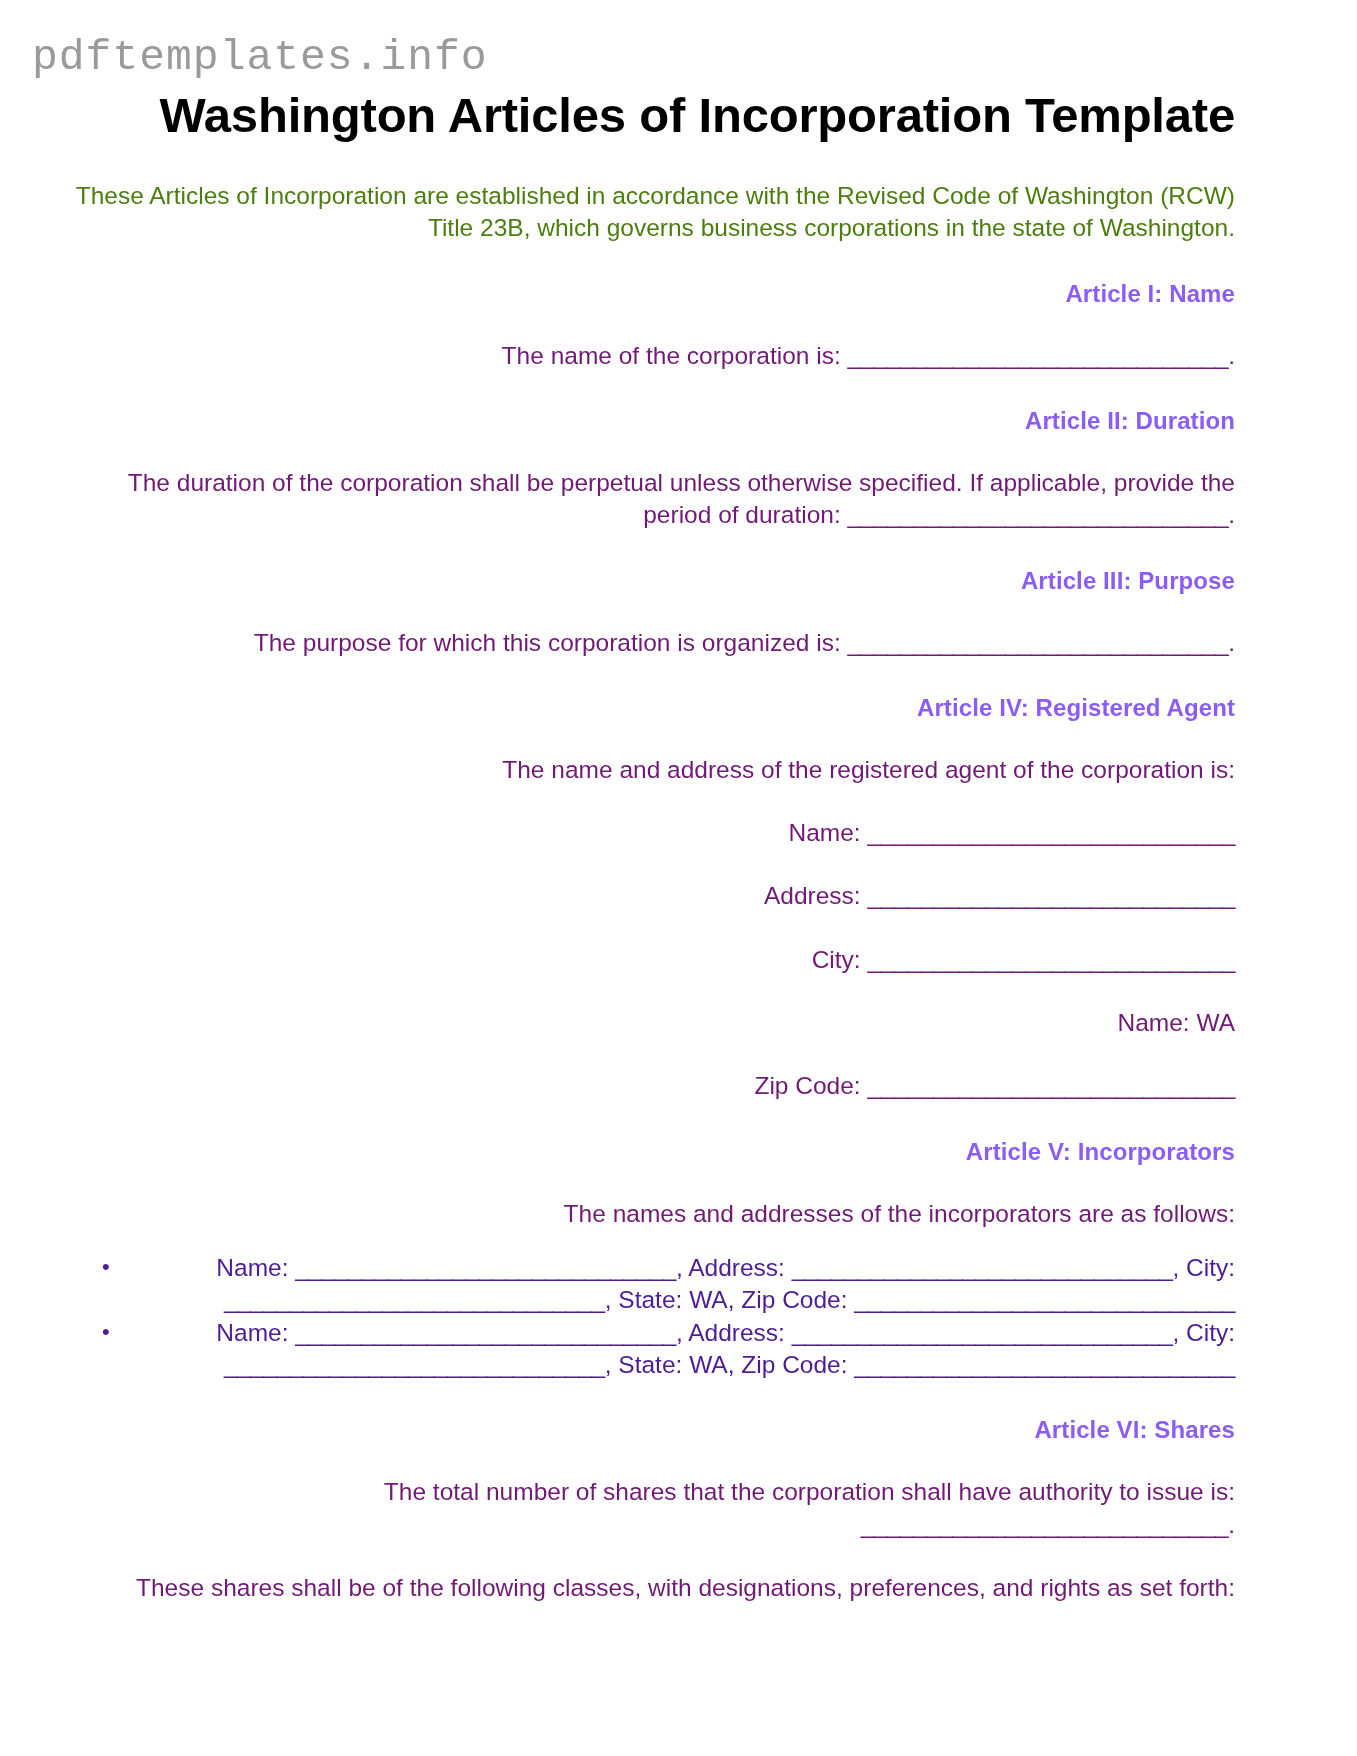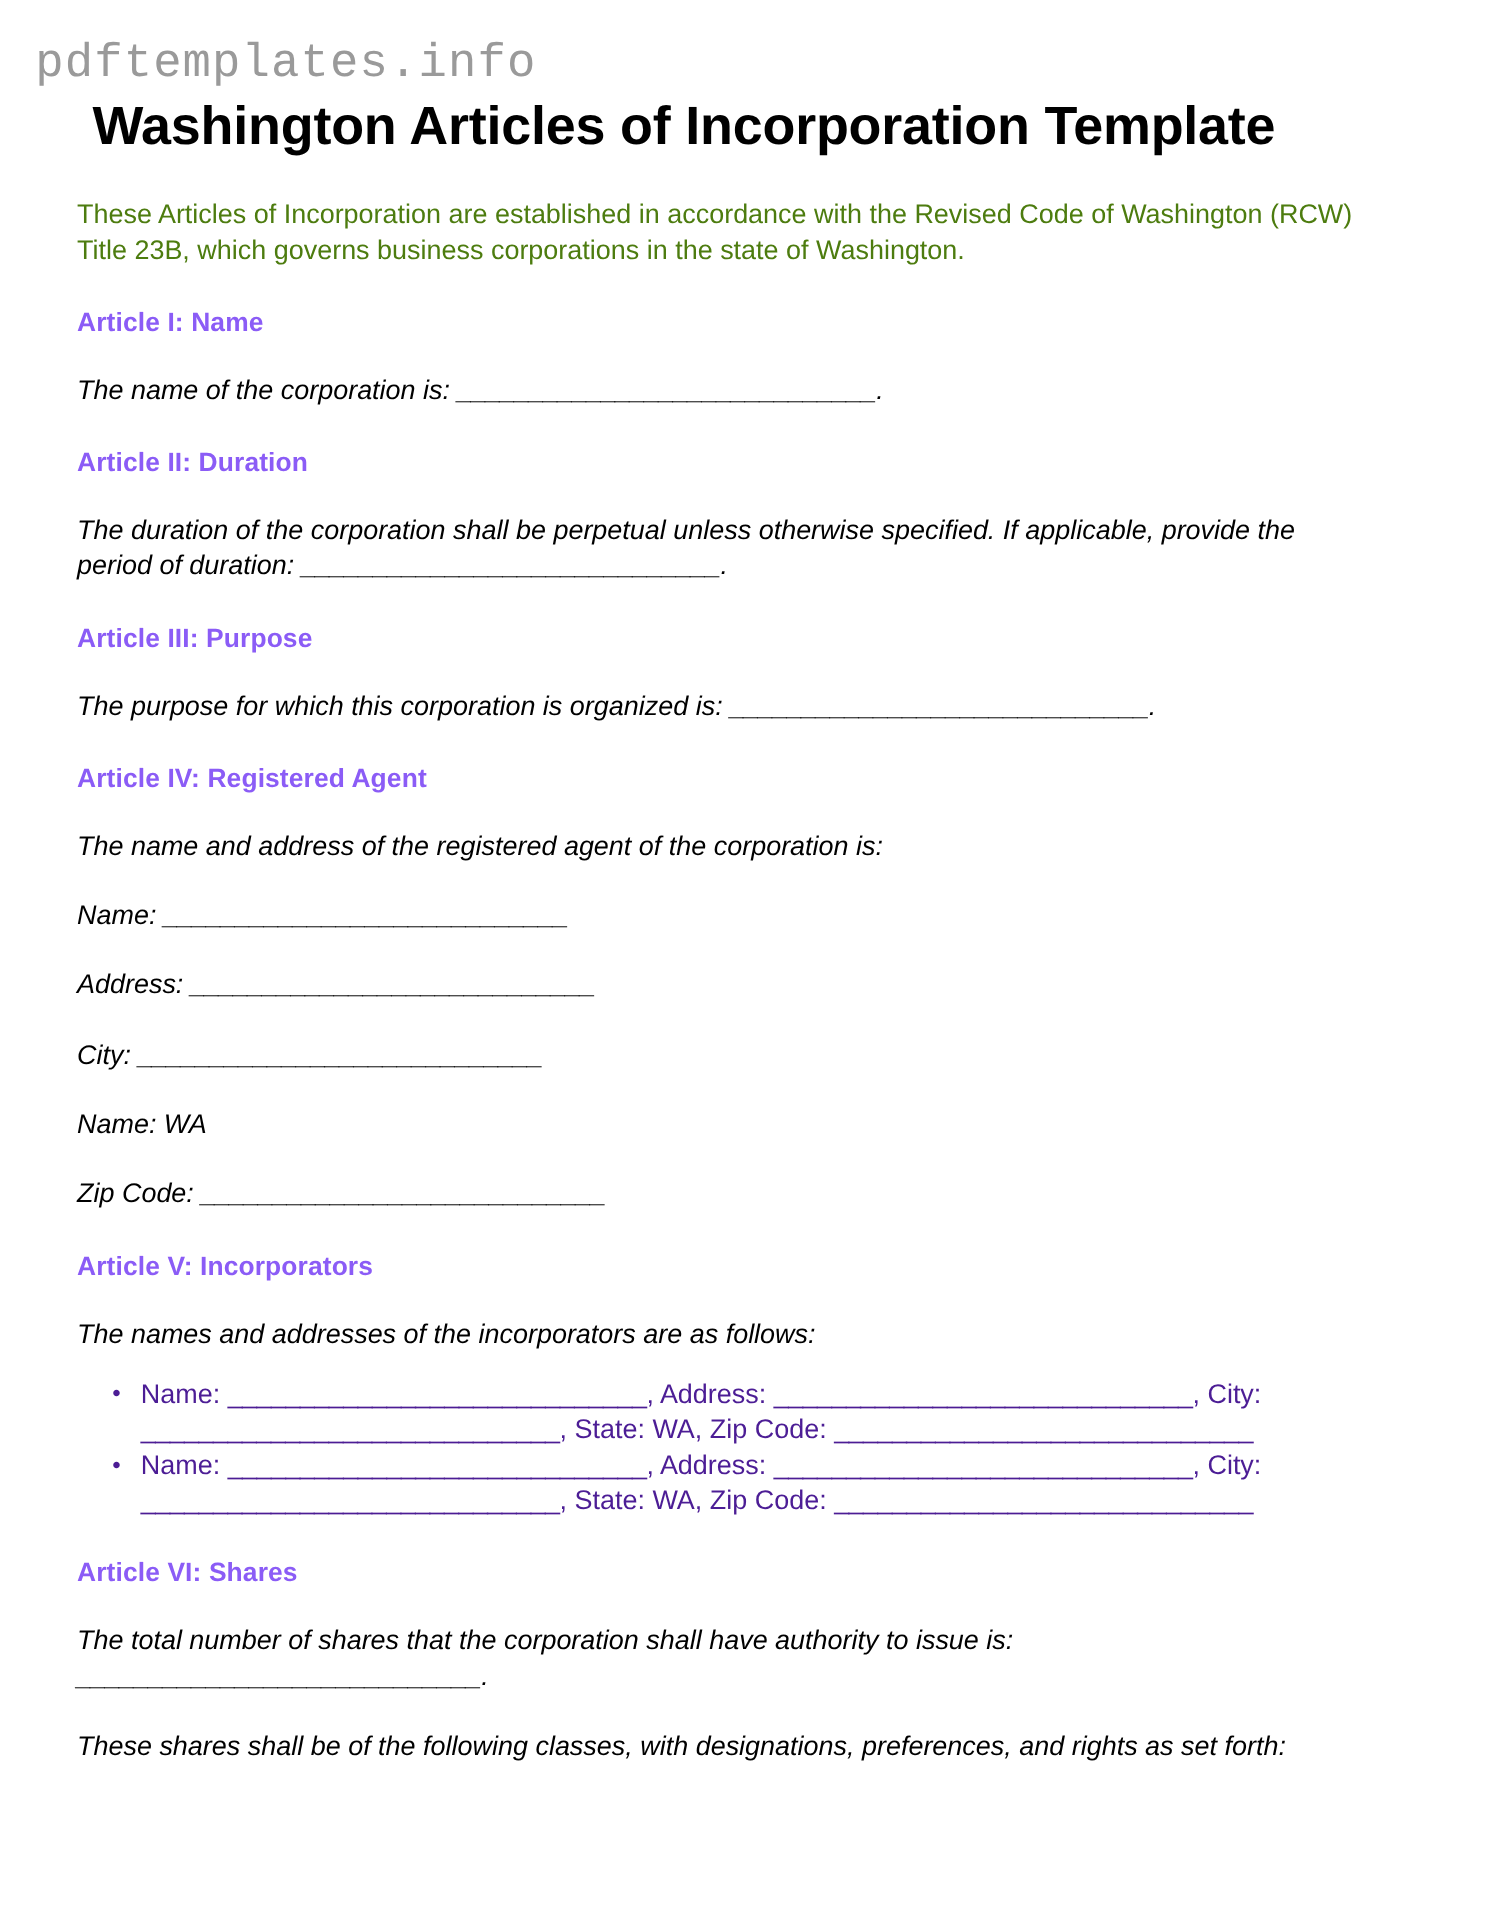--- a/index.html
+++ b/index.html
@@ -15,20 +15,21 @@
     overflow: hidden;
     position: relative;
   }
   .page {
     position: relative;
     width: 1357px;
     height: 1756px;
     box-sizing: border-box;
     padding: 0;
     background: #ffffff;
+    text-align: right;
   }
   .watermark {
     position: absolute;
     top: 36px;
     left: 32px;
     font-family: "Liberation Mono", "DejaVu Sans Mono", monospace;
     font-size: 43px;
     letter-spacing: 1px;
     color: #9a9a9a;
     white-space: nowrap;
@@ -60,22 +61,21 @@
     font-weight: bold;
     margin: 34px 0 0 0;
     line-height: 1.25;
     letter-spacing: 0.1px;
     color: #8b5cf6;
   }
   .field-line {
     font-size: 24.5px;
     line-height: 1.32;
     margin: 31px 0 0 0;
-    color: #000000;
-    font-style: italic;
+    color: #701a75;
   }
   .blank {
     letter-spacing: -0.5px;
     font-size: 24.5px;
   }
   ul.incorporators {
     margin: 22px 0 0 0;
     padding: 0 0 0 58px;
     list-style: none;
   }

